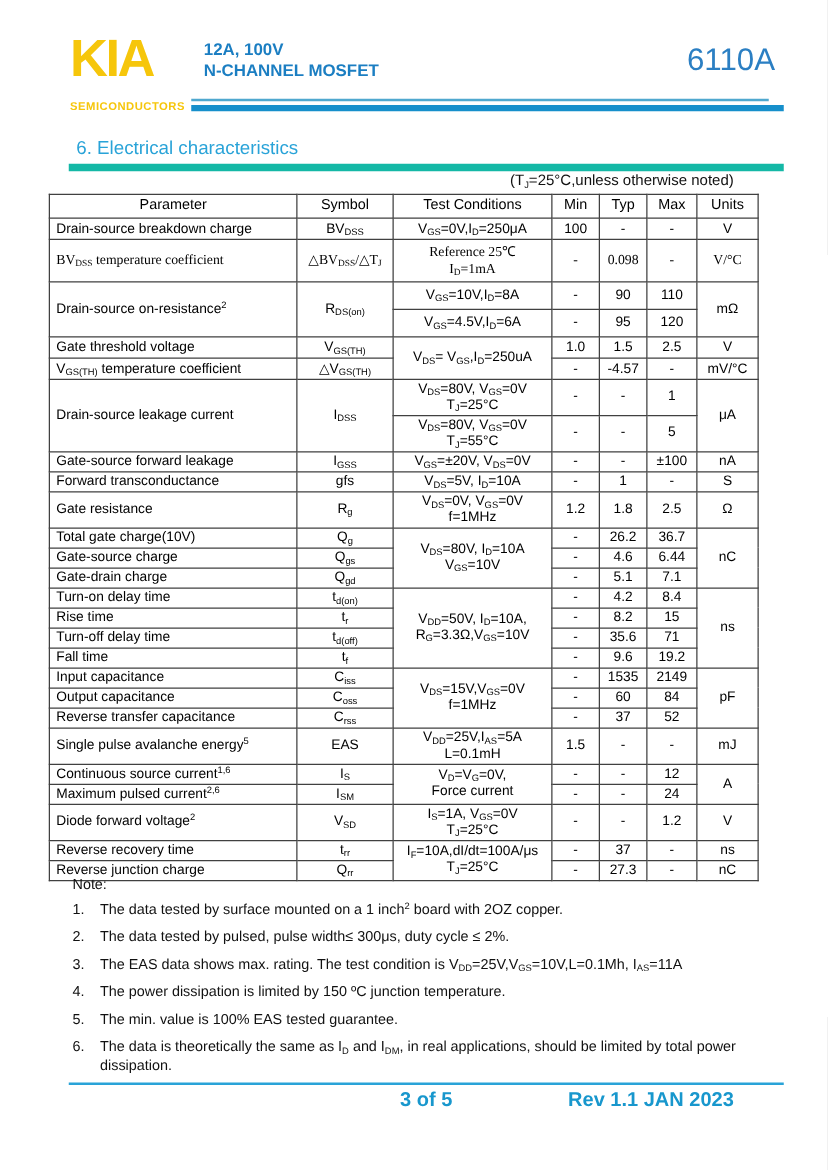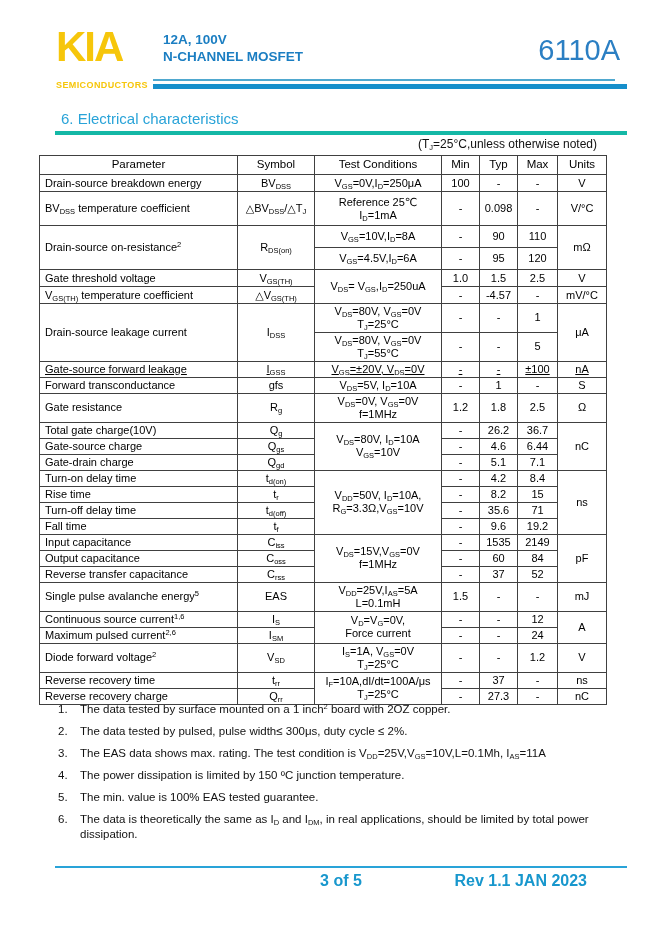--- a/index.html
+++ b/index.html
@@ -8,27 +8,27 @@
     font-family:"Liberation Sans","DejaVu Sans",sans-serif; color:#000;
     margin:0 auto; overflow:hidden;
   }
   
   .logo-kia{position:absolute;left:56px;top:26px;font-size:42px;font-weight:bold;
     color:#f6c60b;letter-spacing:-2px;line-height:1;}
   .logo-sub{position:absolute;left:56px;top:80px;font-size:9px;font-weight:bold;
     color:#f6c60b;letter-spacing:0.4px;}
   .prod{position:absolute;left:163px;top:31px;color:#1b7ec2;font-weight:bold;
     font-size:13.5px;line-height:17px;}
-  .partno{position:absolute;right:42px;top:36px;font-size:29px;color:#2b7fc3;line-height:1;}
+  .partno{position:absolute;right:42px;top:36px;font-size:25px;color:#2b7fc3;line-height:1;}
   .rule-thin{position:absolute;left:153px;top:79px;width:462px;height:2px;background:#4fa8cf;}
   .rule-thick{position:absolute;left:153px;top:84px;width:474px;height:5px;background:#168fcb;}
   
   .section-title{position:absolute;left:55px;top:110px;width:572px;
-    color:#29a3d8;font-size:15px;padding:0 0 4px 6px;border-bottom:4px solid #14b8a6;box-sizing:border-box;}
-  .cond-note{position:absolute;left:55px;top:137px;width:572px;box-sizing:border-box;
+    color:#29a3d8;font-size:15px;padding:0 0 4px 6px;border-bottom:6px solid #14b8a6;box-sizing:border-box;}
+  .cond-note{position:absolute;left:45px;top:137px;width:572px;box-sizing:border-box;
     text-align:right;padding-right:30px;font-size:12px;color:#111;}
   
   .spec-table{position:absolute;left:39px;top:155px;width:567px;border-collapse:collapse;
     font-size:11px;table-layout:fixed;}
   .spec-table th,.spec-table td{border:1px solid #404040;text-align:center;vertical-align:middle;
     padding:1px 2px;white-space:pre-line;line-height:1.18;overflow:hidden;}
   .spec-table th{font-weight:normal;font-size:11.5px;height:16px;}
   .spec-table td.cell-param{text-align:left;padding-left:5px;}
   .spec-table sub,.notes sub,.cond-note sub{font-size:7.5px;vertical-align:-2px;line-height:0;}
   .spec-table sup,.notes sup{font-size:7.5px;vertical-align:4px;line-height:0;}
@@ -80,29 +80,29 @@
         <th>Symbol</th>
         <th>Test Conditions</th>
         <th>Min</th>
         <th>Typ</th>
         <th>Max</th>
         <th>Units</th>
       </tr>
     </thead>
     <tbody>
         <tr style="height: 17px;">
-          <td class="cell-param">Drain-source breakdown energy</td>
+          <td class="cell-param">Drain-source breakdown charge</td>
           <td>BV<sub>DSS</sub></td>
           <td>V<sub>GS</sub>=0V,I<sub>D</sub>=250μA</td>
           <td>100</td>
           <td>-</td>
           <td>-</td>
           <td>V</td>
         </tr>
-        <tr style="height: 34px;">
+        <tr style="height: 34px; font-family: Liberation Serif, serif;">
           <td class="cell-param">BV<sub>DSS</sub> temperature coefficient</td>
           <td>△BV<sub>DSS</sub>/△T<sub>J</sub></td>
           <td>Reference 25℃
 I<sub>D</sub>=1mA</td>
           <td>-</td>
           <td>0.098</td>
           <td>-</td>
           <td>V/°C</td>
         </tr>
         <tr style="height: 22px;">
@@ -147,21 +147,21 @@
           <td>1</td>
           <td rowspan="2">μA</td>
         </tr>
         <tr style="height: 25px;">
           <td>V<sub>DS</sub>=80V, V<sub>GS</sub>=0V
 T<sub>J</sub>=55°C</td>
           <td>-</td>
           <td>-</td>
           <td>5</td>
         </tr>
-        <tr style="height: 16px; text-decoration: underline;">
+        <tr style="height: 16px;">
           <td class="cell-param">Gate-source forward leakage</td>
           <td>I<sub>GSS</sub></td>
           <td>V<sub>GS</sub>=±20V, V<sub>DS</sub>=0V</td>
           <td>-</td>
           <td>-</td>
           <td>±100</td>
           <td>nA</td>
         </tr>
         <tr style="height: 16px;">
           <td class="cell-param">Forward transconductance</td>
@@ -302,31 +302,32 @@
           <td class="cell-param">Reverse recovery time</td>
           <td>t<sub>rr</sub></td>
           <td rowspan="2">I<sub>F</sub>=10A,dI/dt=100A/μs
 T<sub>J</sub>=25°C</td>
           <td>-</td>
           <td>37</td>
           <td>-</td>
           <td>ns</td>
         </tr>
         <tr style="height: 16px;">
-          <td class="cell-param">Reverse recovery charge</td>
+          <td class="cell-param">Reverse junction charge</td>
           <td>Q<sub>rr</sub></td>
           <td>-</td>
           <td>27.3</td>
           <td>-</td>
           <td>nC</td>
         </tr>
       </tbody>
   </table>
 
   <div class="notes">
+    <div class="note-label">Note:</div>
     <div class="note-item">
       <span class="note-num">1.</span>
       <span class="note-text">The data tested by surface mounted on a 1 inch<sup>2</sup> board with 2OZ copper.</span>
     </div>
     <div class="note-item">
       <span class="note-num">2.</span>
       <span class="note-text">The data tested by pulsed, pulse width≤ 300μs, duty cycle ≤ 2%.</span>
     </div>
     <div class="note-item">
       <span class="note-num">3.</span>

